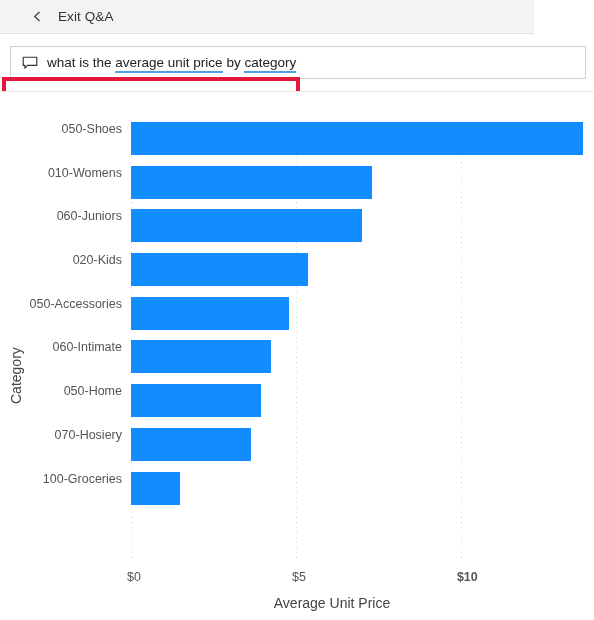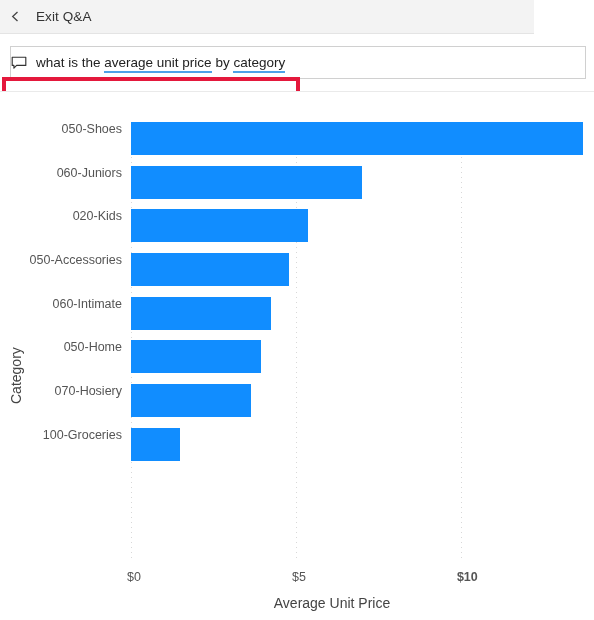--- a/index.html
+++ b/index.html
@@ -18,21 +18,21 @@
 
   
   .header-bar {
     position: absolute;
     left: 0; top: 0;
     width: 534px; height: 34px;
     background: #f3f3f3;
     border-bottom: 1px solid #e4e4e4;
     display: flex;
     align-items: center;
-    padding-left: 8px;
+    padding-left: 30px;
   }
   .back-chevron {
     width: 14px; height: 14px;
     display: flex; align-items: center; justify-content: center;
     color: #444444;
     margin-right: 14px;
     cursor: pointer;
   }
   .back-chevron svg { display: block; }
   .exit-label {
@@ -50,20 +50,21 @@
     background: #ffffff;
   }
   .qna-input-box {
     position: absolute;
     left: 10px; top: 11px;
     width: 576px; height: 33px;
     border: 1px solid #d0d0d0;
     background: #ffffff;
     display: flex;
     align-items: center;
+    padding-left: 11px;
     cursor: text;
   }
   .chat-icon {
     width: 16px; height: 16px;
     margin-right: 9px;
     flex: 0 0 auto;
     color: #333333;
   }
   .chat-icon svg { display: block; }
   .qna-text {
@@ -228,20 +229,24 @@
           <div class="gridline" style="left: 0px;"></div>
           <div class="gridline" style="left: 164.967px;"></div>
           <div class="gridline" style="left: 329.934px;"></div>
         </div>
       <div class="bar-rows" id="bar-rows">
           <div class="bar-row">
             <span class="bar-label">050-Shoes</span>
             <div class="bar" title="050-Shoes — 13.7" style="width: 452.01px; background: rgb(17, 141, 255);"></div>
           </div>
           <div class="bar-row">
+            <span class="bar-label">010-Womens</span>
+            <div class="bar" title="010-Womens — 7.3" style="width: 240.852px; background: rgb(17, 141, 255);"></div>
+          </div>
+          <div class="bar-row">
             <span class="bar-label">060-Juniors</span>
             <div class="bar" title="040-Juniors — 7" style="width: 230.954px; background: rgb(17, 141, 255);"></div>
           </div>
           <div class="bar-row">
             <span class="bar-label">020-Kids</span>
             <div class="bar" title="030-Kids — 5.35" style="width: 176.515px; background: rgb(17, 141, 255);"></div>
           </div>
           <div class="bar-row">
             <span class="bar-label">050-Accessories</span>
             <div class="bar" title="080-Accessories — 4.8" style="width: 158.369px; background: rgb(17, 141, 255);"></div>

